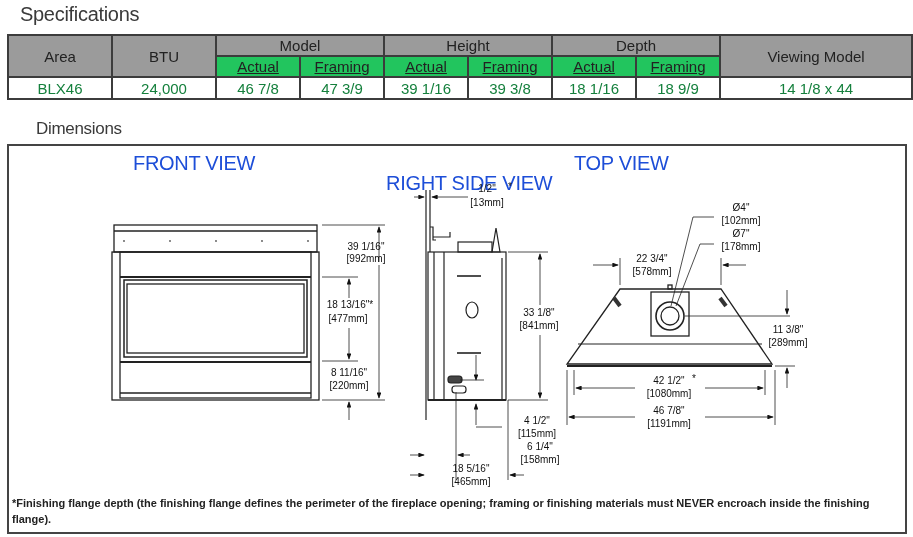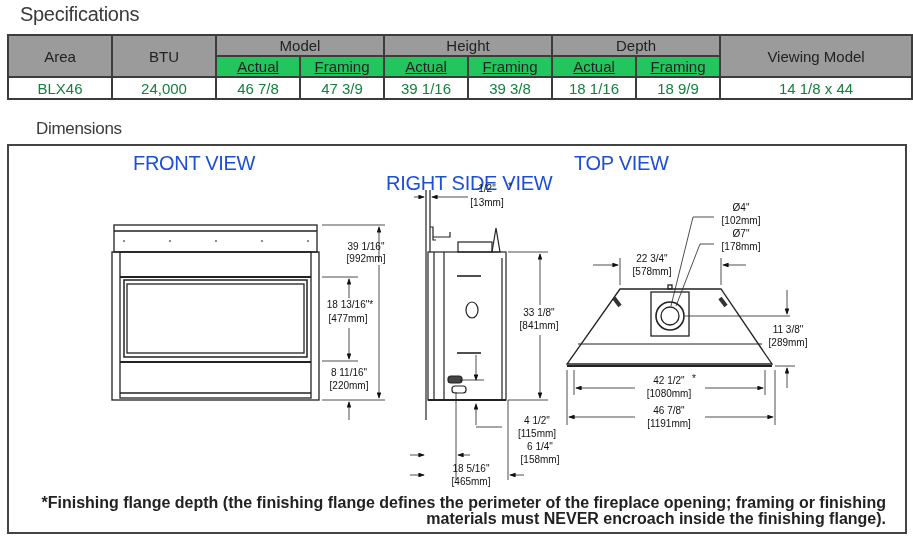--- a/index.html
+++ b/index.html
@@ -8,21 +8,21 @@
   #spec-title { top:3px; font-size:20px; }
   #dim-title { top:119px; font-size:17px;margin-left:16px; }
   table.spec { position:absolute; left:7px; top:34px; width:904px; border-collapse:collapse; font-family:"Liberation Sans", sans-serif; font-size:15px; table-layout:fixed; }
   table.spec td, table.spec th { border:2px solid #3c3c3c; text-align:center; padding:0; font-weight:normal; }
   table.spec th.g1 { background:#9b9b9b; color:#222; height:19px; }
   table.spec th.g2 { background:#22c55e; color:#222; height:19px;text-decoration:underline; }
   table.spec td { background:#fff; height:20px; color:#15803d; }
   .dim-box { position:absolute; left:7px; top:144px; width:900px; height:390px; border:2px solid #444; box-sizing:border-box; }
   .view-title { position:absolute; font-size:20px; color:#1d4ed8; font-family:"Liberation Sans", sans-serif; letter-spacing:-0.3px; }
   svg text { font-family:"Liberation Sans", sans-serif; }
-  .note { position:absolute; left:20px; width:866px; top:495px; text-align:right; font-size:16px; font-weight:bold; color:#222; line-height:16px; }
+  .note { position:absolute; left:12px; width:866px; top:495px; text-align:left; font-size:11px; font-weight:bold; color:#222; line-height:16px; }
 </style>
 </head>
 <body>
 
 <div class="section-title" id="spec-title">Specifications</div>
 
 <table class="spec">
   <colgroup>
     <col style="width:104px">
       <col style="width:104px">

